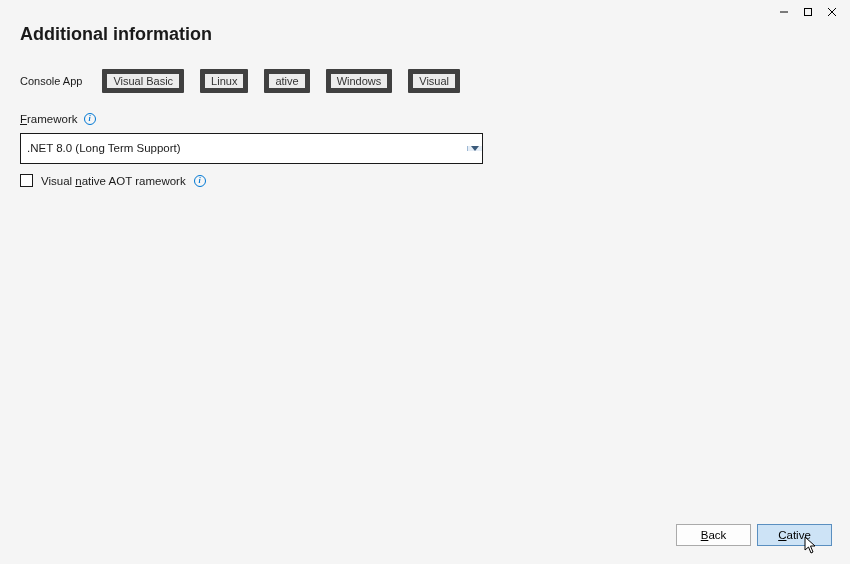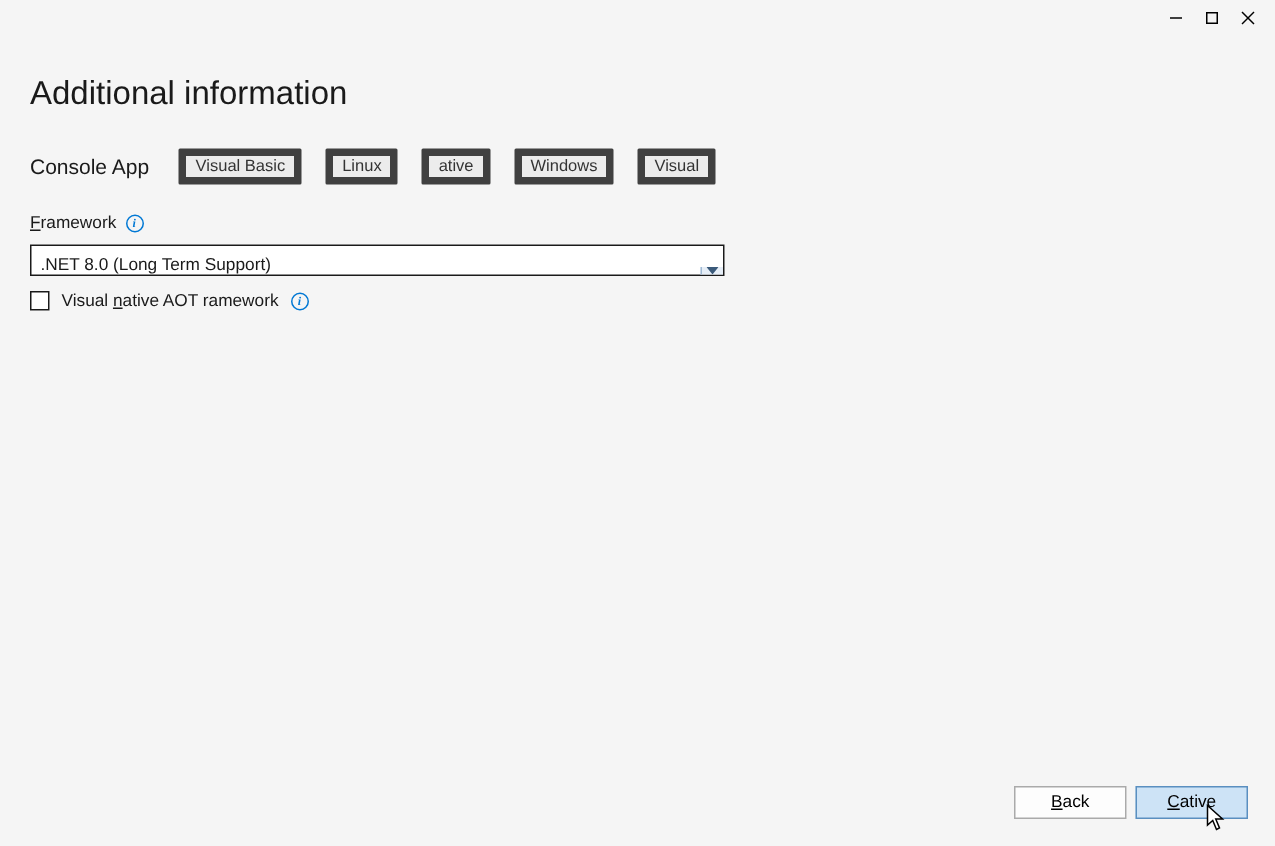--- a/index.html
+++ b/index.html
@@ -34,34 +34,34 @@
       width: 10px;
       height: 10px;
       stroke: #000;
       stroke-width: 1;
       fill: none;
     }
     .content {
       padding: 0 20px;
     }
     .heading {
-      font-size: 22px;
-      font-weight: 400;
-      color: #1a1a1a;
-      margin-top: 25px;
+      font-size: 18px;
+      font-weight: 700;
+      color: #1a1a1a;
+      margin-top: 0;
       margin-bottom: 24px;
     }
     .subhead-row {
       display: flex;
       align-items: center;
       gap: 16px;
       margin-bottom: 20px;
     }
     .subhead {
-      font-size: 14px;
+      font-size: 11px;
       font-weight: 400;
       color: #1a1a1a;
       margin-right: 4px;
     }
     .tag {
       font-size: 11px;
       color: #333;
       background: #ececec;
       border: 5px solid #404040;
       padding: 1px 6px;
@@ -90,25 +90,25 @@
       justify-content: center;
       color: #0078d4;
       font-size: 8px;
       font-style: italic;
       font-family: Georgia, serif;
       font-weight: bold;
       line-height: 1;
     }
     .framework-select {
       width: 463px;
-      height: 21px;
+      height: 31px;
       border: 1px solid #1a1a1a;
       background: #fff;
       display: flex;
-      align-items: flex-end;
+      align-items: center;
       margin-bottom: 10px;
     }
     .framework-select-value {
       flex: 1;
       padding: 0 6px;
       font-size: 11.5px;
       color: #1a1a1a;
       display: flex;
       align-items: center;
       line-height: 1;

